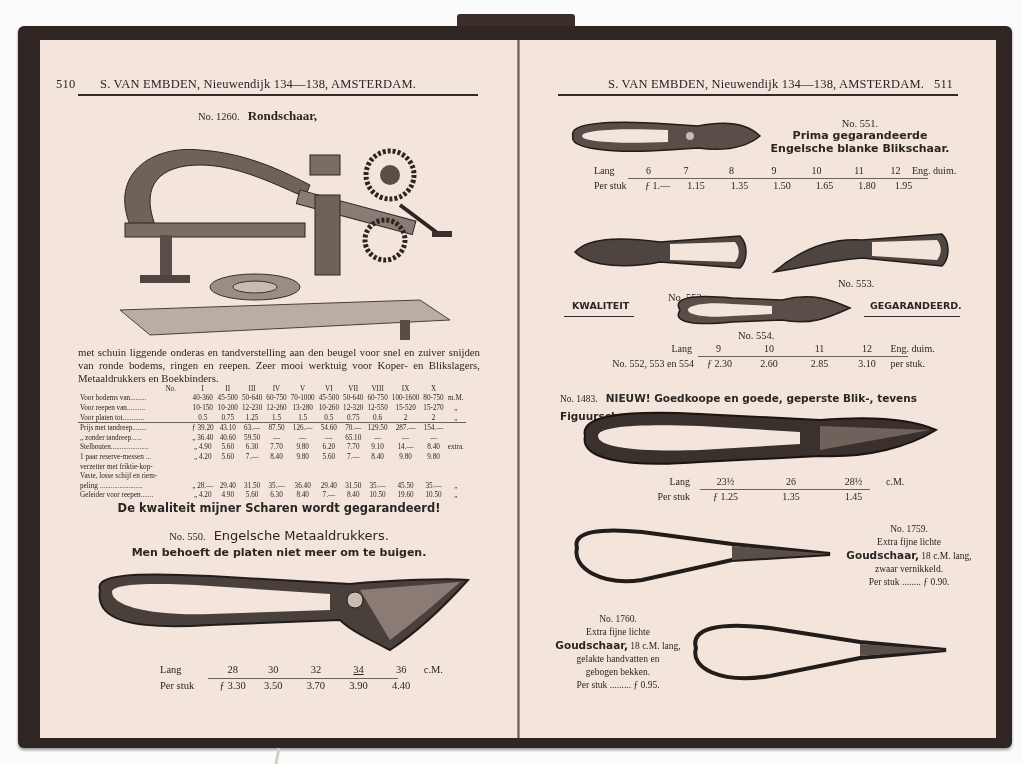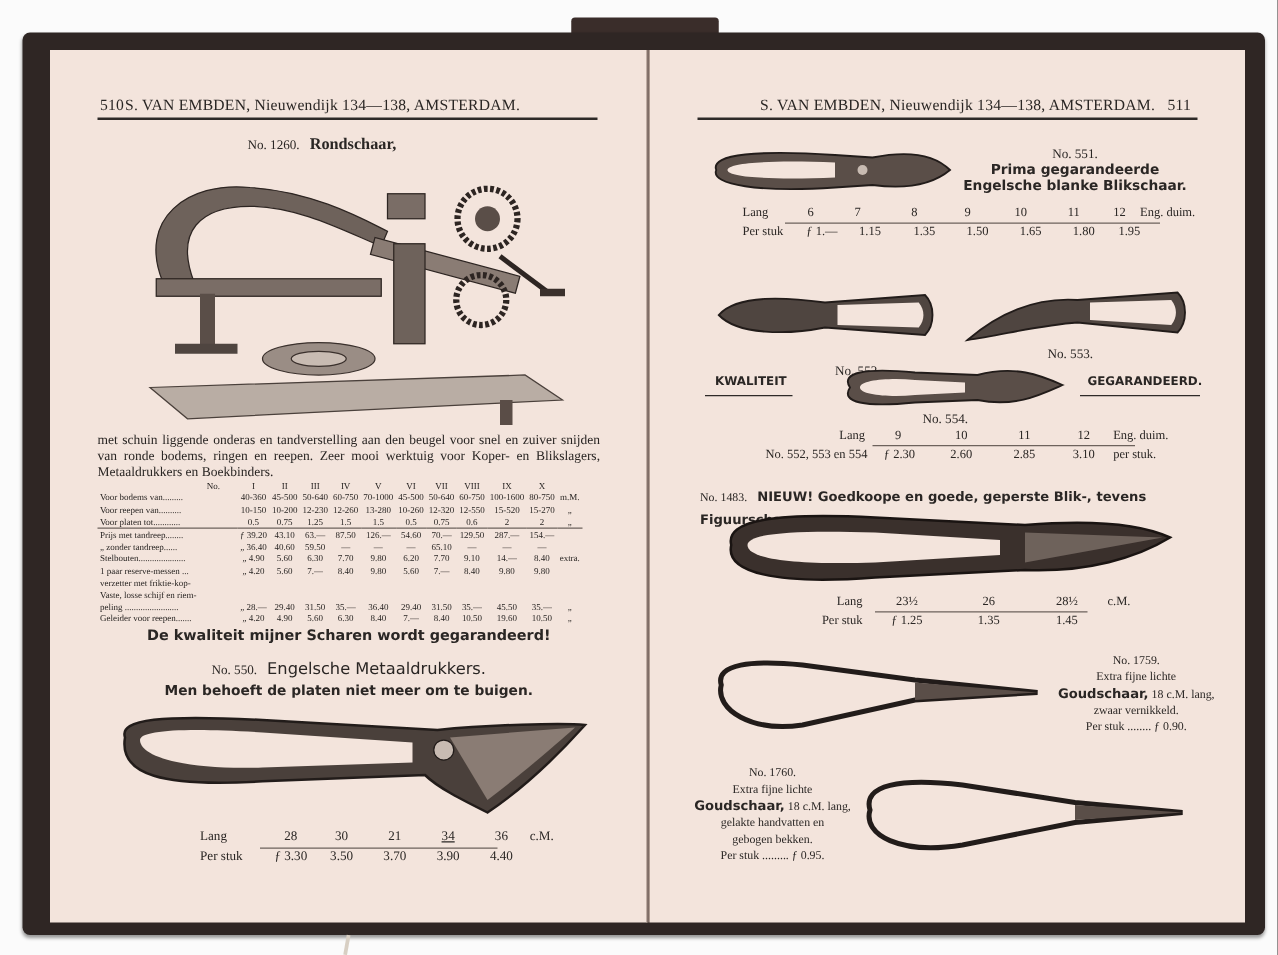--- a/index.html
+++ b/index.html
@@ -27,21 +27,21 @@
   svg{position:absolute;overflow:visible;}
 </style>
 </head>
 <body>
 
 <div class="tab"></div>
 <div class="cover"></div>
 <div class="ribbon"></div>
 
 <div class="page left">
-  <div class="abs hdr" style="left:16px;top:37px;margin-left:24px;">510</div>
+  <div class="abs hdr" style="left:16px;top:37px;">510</div>
   <div class="abs hdr" style="left:60px;top:37px;">S. VAN EMBDEN, Nieuwendijk 134—138, AMSTERDAM.</div>
   <div class="rule" style="left:38px;top:54px;width:400px;"></div>
 
   <div class="abs" style="left:158px;top:66px;">
     <span class="cap">No. 1260.</span>
     <span class="bold" style="font-size:13px;margin-left:4px;">Rondschaar,</span>
   </div>
 
   <svg style="left:60px;top:95px;" width="360" height="200" viewBox="0 0 360 200">
     <polygon points="20,175 320,165 350,185 50,200" fill="#b9ada4" stroke="#4a403b"></polygon>
@@ -229,21 +229,21 @@
     <path d="M10,20 C5,5 40,2 120,6 L260,14 C300,10 360,8 378,10 C360,30 330,60 300,80 C280,70 260,60 250,50 L120,55 C40,60 5,50 10,20 Z" fill="#4a403b" stroke="#221c1a" stroke-width="2"></path>
     <path d="M22,22 C22,14 60,12 120,16 L240,24 L240,40 L120,44 C60,46 22,36 22,22 Z" fill="#f3e4dc"></path>
     <circle cx="265" cy="30" r="8" fill="#c8bbb2" stroke="#221c1a"></circle>
     <path d="M270,20 L370,12 C350,30 320,55 300,70 Z" fill="#8a7c74"></path>
   </svg>
 
   <div class="abs price-row" style="left:120px;top:624px;">
     <span style="width:52px;text-align:left;">Lang</span>
     <span style="width:36px;">28</span>
     <span style="width:40px;">30</span>
-    <span style="width:40px;">21</span>
+    <span style="width:40px;">32</span>
     <span style="width:40px;text-decoration:underline;">34</span>
     <span style="width:40px;">36</span>
     <span style="width:30px;text-align:left;">c.M.</span>
   </div>
   <div class="rule" style="left:168px;top:638px;width:190px;height:1px;background:#6d625c;"></div>
   <div class="abs price-row" style="left:120px;top:640px;">
     <span style="width:52px;text-align:left;">Per stuk</span>
     <span style="width:36px;">ƒ 3.30</span>
     <span style="width:40px;">3.50</span>
     <span style="width:40px;">3.70</span>

